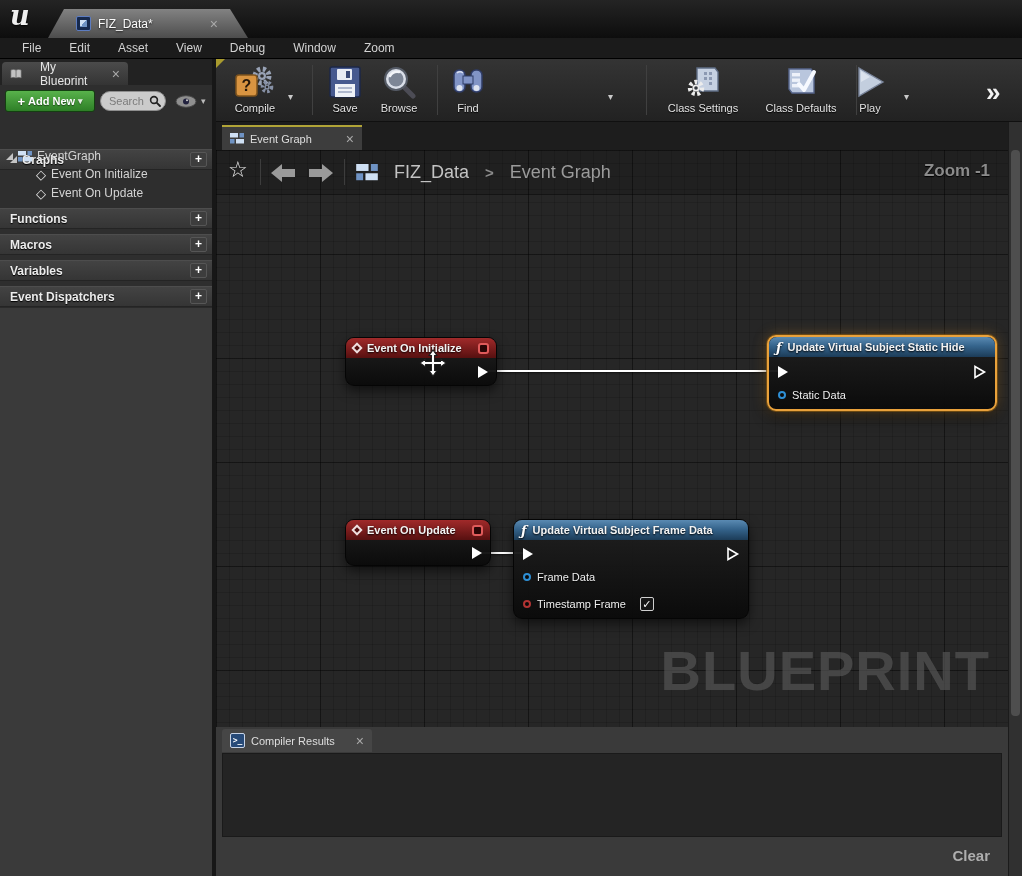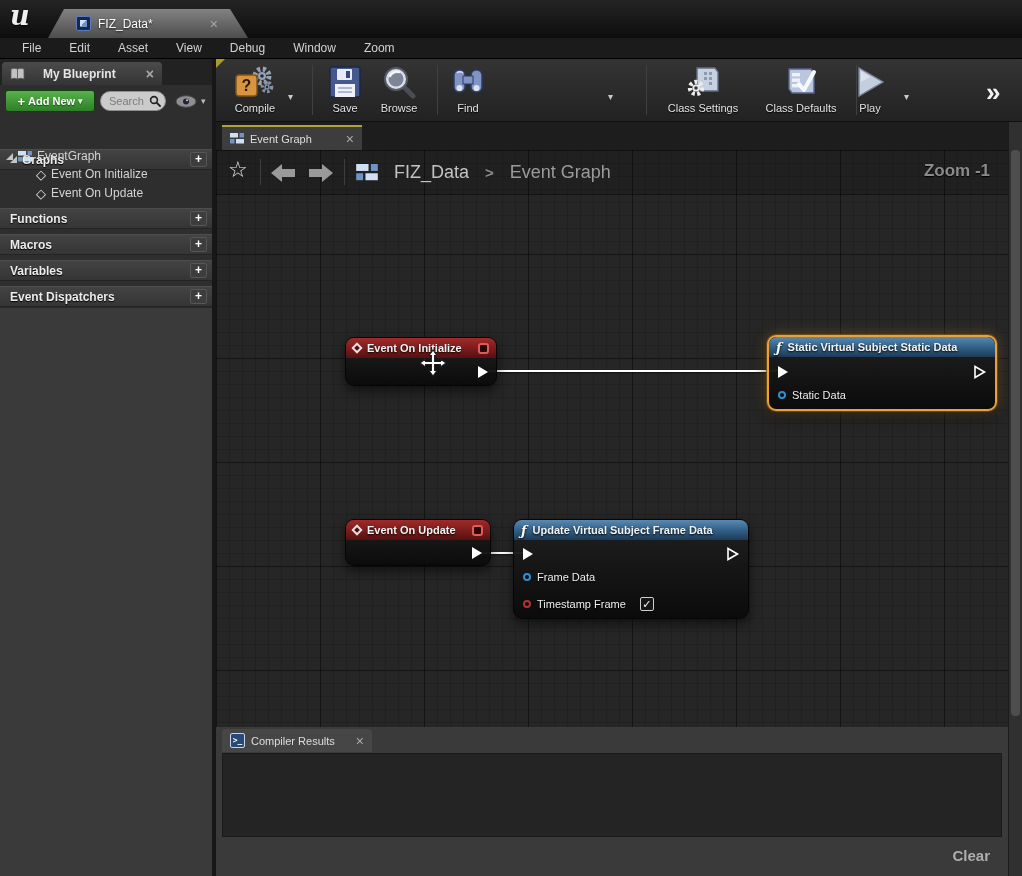--- a/index.html
+++ b/index.html
@@ -24,23 +24,23 @@
   .tab-close { margin-left:auto; color:#aaa; font-size:14px; line-height:14px; cursor:default; }
 
   
   #menubar { position:absolute; left:0; top:38px; width:1022px; height:21px; background:#1b1b1b;
              border-bottom:1px solid #000; display:flex; align-items:center; padding-left:8px; }
   .menu-item { font-size:12px; color:#d2d2d2; padding:2px 14px; }
 
   
   #sidebar { position:absolute; left:0; top:59px; width:212px; height:817px; background:#2e2e2e; }
   #sb-tabrow { position:absolute; left:0; top:0; width:212px; height:26px; background:#222; }
-  #sb-tab { position:absolute; left:2px; top:3px; width:160px; height:23px;
+  #sb-tab { position:absolute; left:2px; top:3px; width:126px; height:23px;
             background:linear-gradient(180deg,#4b4b4b,#343434); border-radius:4px 4px 0 0;
-            display:flex; align-items:center; gap:18px; padding:0 8px;font-weight:bold; }
+            display:flex; align-items:center; gap:18px; padding:0 8px; }
   #sb-tab .label { font-size:12px; color:#e5e5e5; }
   #sb-toolbar { position:absolute; left:0; top:26px; width:212px; height:32px; background:#2e2e2e;
                 display:flex; align-items:center; padding:0 5px; }
   #add-new { height:22px; width:90px; background:linear-gradient(180deg,#58b24b,#2e7f27);
              border:1px solid #143f11; border-radius:3px; color:#fff; font-size:11px; font-weight:bold;
              display:flex; align-items:center; justify-content:center; gap:3px;
              font-family:"Liberation Sans", sans-serif; text-shadow:0 1px 1px rgba(0,0,0,.5); }
   #add-new .plus { font-size:13px; }
   #add-new .caret { font-size:9px; color:#dfeedd; }
   #searchbox { margin-left:5px; width:66px; height:20px; background:#cbcbcb; border-radius:10px;
@@ -426,21 +426,21 @@
         <span class="hdr-pulse"></span>
       </div>
       <svg class="exec-pin" style="right:6px; top:27px;" viewBox="0 0 14 14">
         <path d="M2 1 L12 7 L2 13 Z" fill="#fff"></path>
       </svg>
     </div>
 
     <div class="bp-node selected" style="left:551px; top:185px; width:230px; height:76px;">
       <div class="node-hdr blue">
         <span class="hdr-fn">ƒ</span>
-        <span class="node-title">Static Virtual Subject Static Data</span>
+        <span class="node-title">Update Virtual Subject Static Hide</span>
       </div>
       <svg class="exec-pin" style="left:7px; top:28px;" viewBox="0 0 14 14">
         <path d="M2 1 L12 7 L2 13 Z" fill="#fff"></path>
       </svg>
       <svg class="exec-pin" style="right:8px; top:28px;" viewBox="0 0 14 14">
         <path d="M2 1.5 L11.5 7 L2 12.5 Z" fill="none" stroke="#fff" stroke-width="1.6"></path>
       </svg>
       <div class="pin-row" style="left:9px; top:52px;">
         <span class="pin-dot blue"></span>
         <span class="pin-lbl">Static Data</span>
@@ -477,20 +477,21 @@
         <span class="pin-dot red"></span>
         <span class="pin-lbl">Timestamp Frame</span>
         <span class="bp-check">✓</span>
       </div>
     </div>
 
     <svg id="move-cursor" width="28" height="28" viewBox="0 0 32 32">
       <path d="M16 1 L20.5 7.5 L17.8 7.5 L17.8 14.2 L24.5 14.2 L24.5 11.5 L31 16 L24.5 20.5 L24.5 17.8 L17.8 17.8 L17.8 24.5 L20.5 24.5 L16 31 L11.5 24.5 L14.2 24.5 L14.2 17.8 L7.5 17.8 L7.5 20.5 L1 16 L7.5 11.5 L7.5 14.2 L14.2 14.2 L14.2 7.5 L11.5 7.5 Z" fill="#fdfdfd" stroke="#1c1c1c" stroke-width="1.2"></path>
     </svg>
 
+    <div id="watermark">BLUEPRINT</div>
   </div>
 
   <div id="compiler">
     <div id="comp-tab">
       <span id="comp-ico">&gt;_</span>
       <span>Compiler Results</span>
       <span class="tab-close">×</span>
     </div>
     <div id="comp-box"></div>
     <span id="comp-clear">Clear</span>

